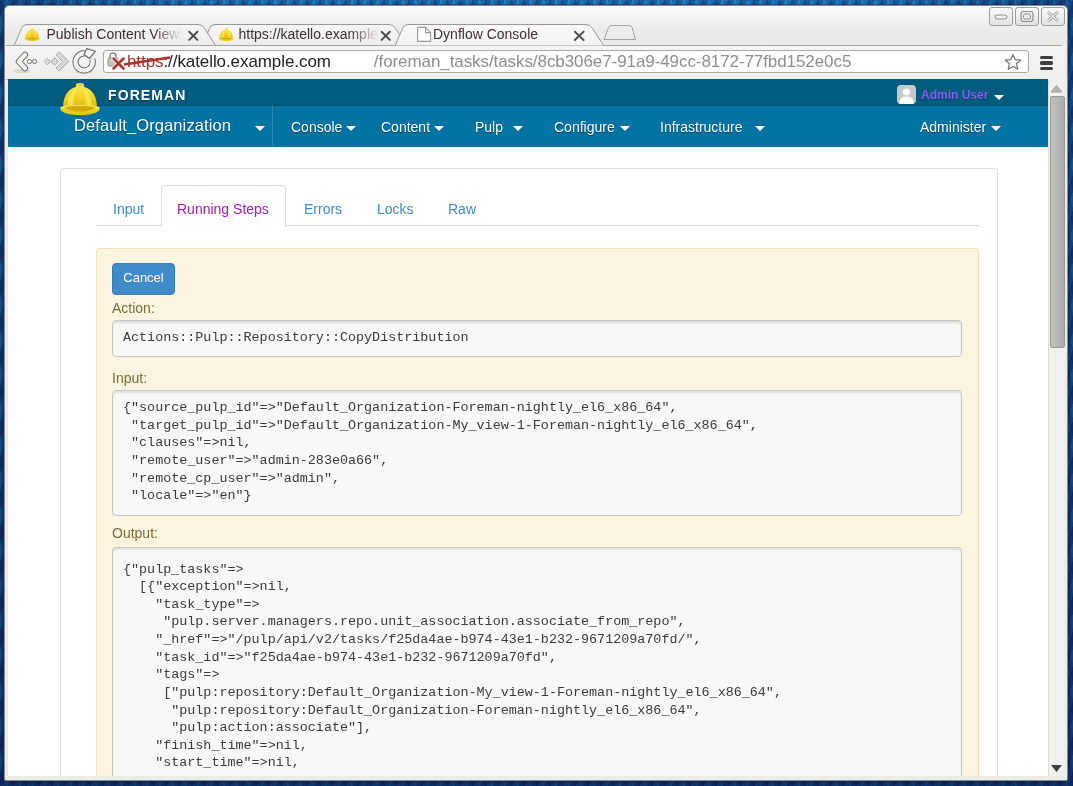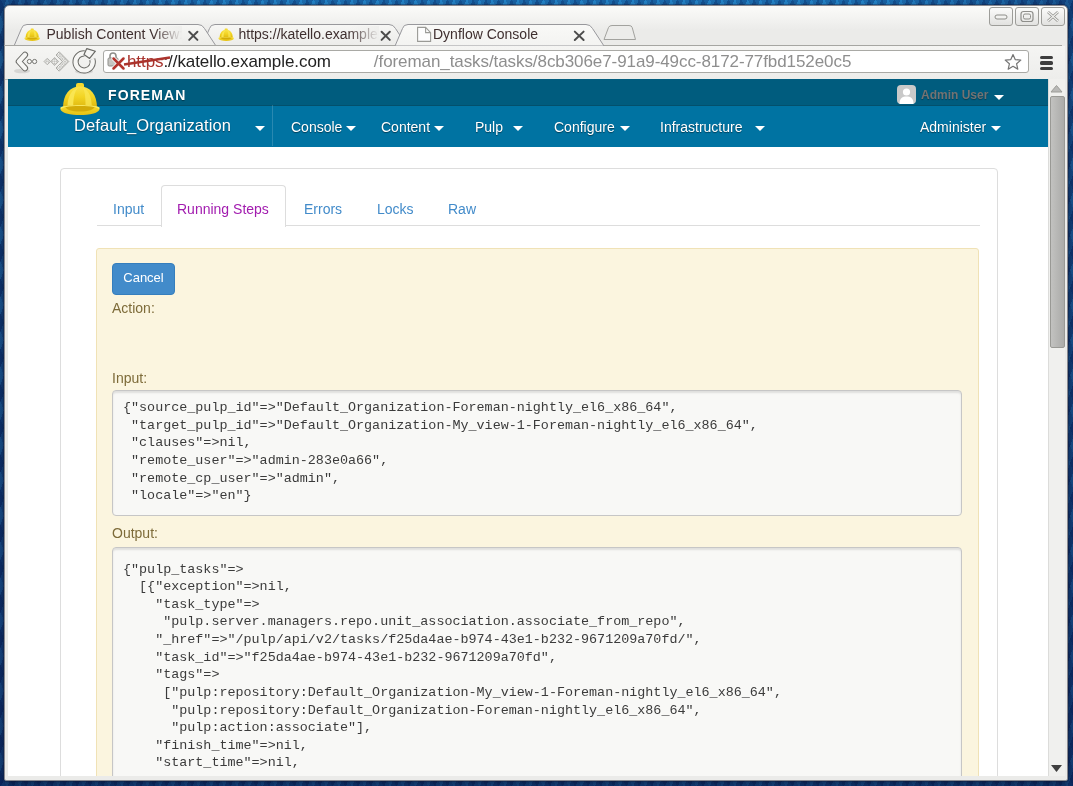--- a/index.html
+++ b/index.html
@@ -31,21 +31,21 @@
 #urltext{left:127px;top:50px;height:23px;line-height:23px;font-size:17px;letter-spacing:-0.08px;white-space:nowrap;color:#222;}
 #urltext .path{color:#8e8e8e;padding-left:43px;}
 #urltext .scheme{color:#a8342e;}
 #hamb{left:1040px;top:56px;width:13px;height:16px;}
 #hamb div{height:3.2px;background:#3e3e3e;border-radius:1.6px;margin-bottom:2.3px;}
 
 #page{left:8px;top:79px;width:1040px;height:697px;background:#fff;overflow:hidden;}
 #topbar{left:0;top:0;width:1040px;height:26px;background:#005c7e;}
 #navbar{left:0;top:26px;width:1040px;height:41px;background:#0073a2;border-top:1px solid #03506c;}
 #foremantxt{left:100px;top:8px;color:#fff;font-size:14px;font-weight:bold;letter-spacing:1.1px;text-shadow:0 1px 1px rgba(0,0,0,.35);}
-#adminuser{left:913px;top:9px;color:#737373;font-size:12px;font-weight:bold;text-shadow:0 1px 1px rgba(0,0,0,.3);}
+#adminuser{left:913px;top:9px;color:#8b5cf6;font-size:12px;font-weight:bold;text-shadow:0 1px 1px rgba(0,0,0,.3);}
 #avatar{left:889px;top:6px;width:19px;height:19px;background:#c9c9c9;border-radius:4px;}
 .navtext{position:absolute;color:#fff;font-size:14px;top:40px;text-shadow:0 1px 1px rgba(0,0,0,.45);white-space:nowrap;}
 .caret{position:absolute;width:0;height:0;border-left:5px solid transparent;border-right:5px solid transparent;border-top:5.5px solid #fff;top:47px;}
 #deforg{left:66px;top:37px;font-size:16.5px;letter-spacing:0.1px;color:#fff;text-shadow:0 1px 1px rgba(0,0,0,.45);}
 #navsep{left:264px;top:26px;width:1px;height:41px;background:rgba(255,255,255,.16);}
 
 #card{left:52px;top:89px;width:936px;height:660px;border:1px solid #ddd;border-radius:4px;background:#fff;}
 #tabline{left:89px;top:146px;width:883px;height:1px;background:#ddd;}
 #acttab{left:153px;top:106px;width:123px;height:41px;background:#fff;border:1px solid #ddd;border-bottom:0;border-radius:4px 4px 0 0;}
 .ctab{position:absolute;top:122px;font-size:14px;color:#428bca;}
@@ -231,20 +231,23 @@
   <div id="acttab" class="abs"></div>
   <div class="ctab" style="left:105px">Input</div>
   <div class="ctab" style="left:169px;color:#a21caf;">Running Steps</div>
   <div class="ctab" style="left:296px">Errors</div>
   <div class="ctab" style="left:369px">Locks</div>
   <div class="ctab" style="left:440px">Raw</div>
 
   <div id="welltop" class="abs"></div>
   <div id="cancel" class="abs">Cancel</div>
   <div class="lbl abs" style="left:104px;top:221px">Action:</div>
+  <div class="box abs" style="top:241px;height:35px;">
+      <pre>Actions::Pulp::Repository::CopyDistribution</pre>
+    </div>
   <div class="lbl abs" style="left:104px;top:291px">Input:</div>
   <div class="box abs" style="top:311px;height:124px;">
       <pre>{"source_pulp_id"=&gt;"Default_Organization-Foreman-nightly_el6_x86_64",
  "target_pulp_id"=&gt;"Default_Organization-My_view-1-Foreman-nightly_el6_x86_64",
  "clauses"=&gt;nil,
  "remote_user"=&gt;"admin-283e0a66",
  "remote_cp_user"=&gt;"admin",
  "locale"=&gt;"en"}</pre>
     </div>
   <div class="lbl abs" style="left:104px;top:446px">Output:</div>

